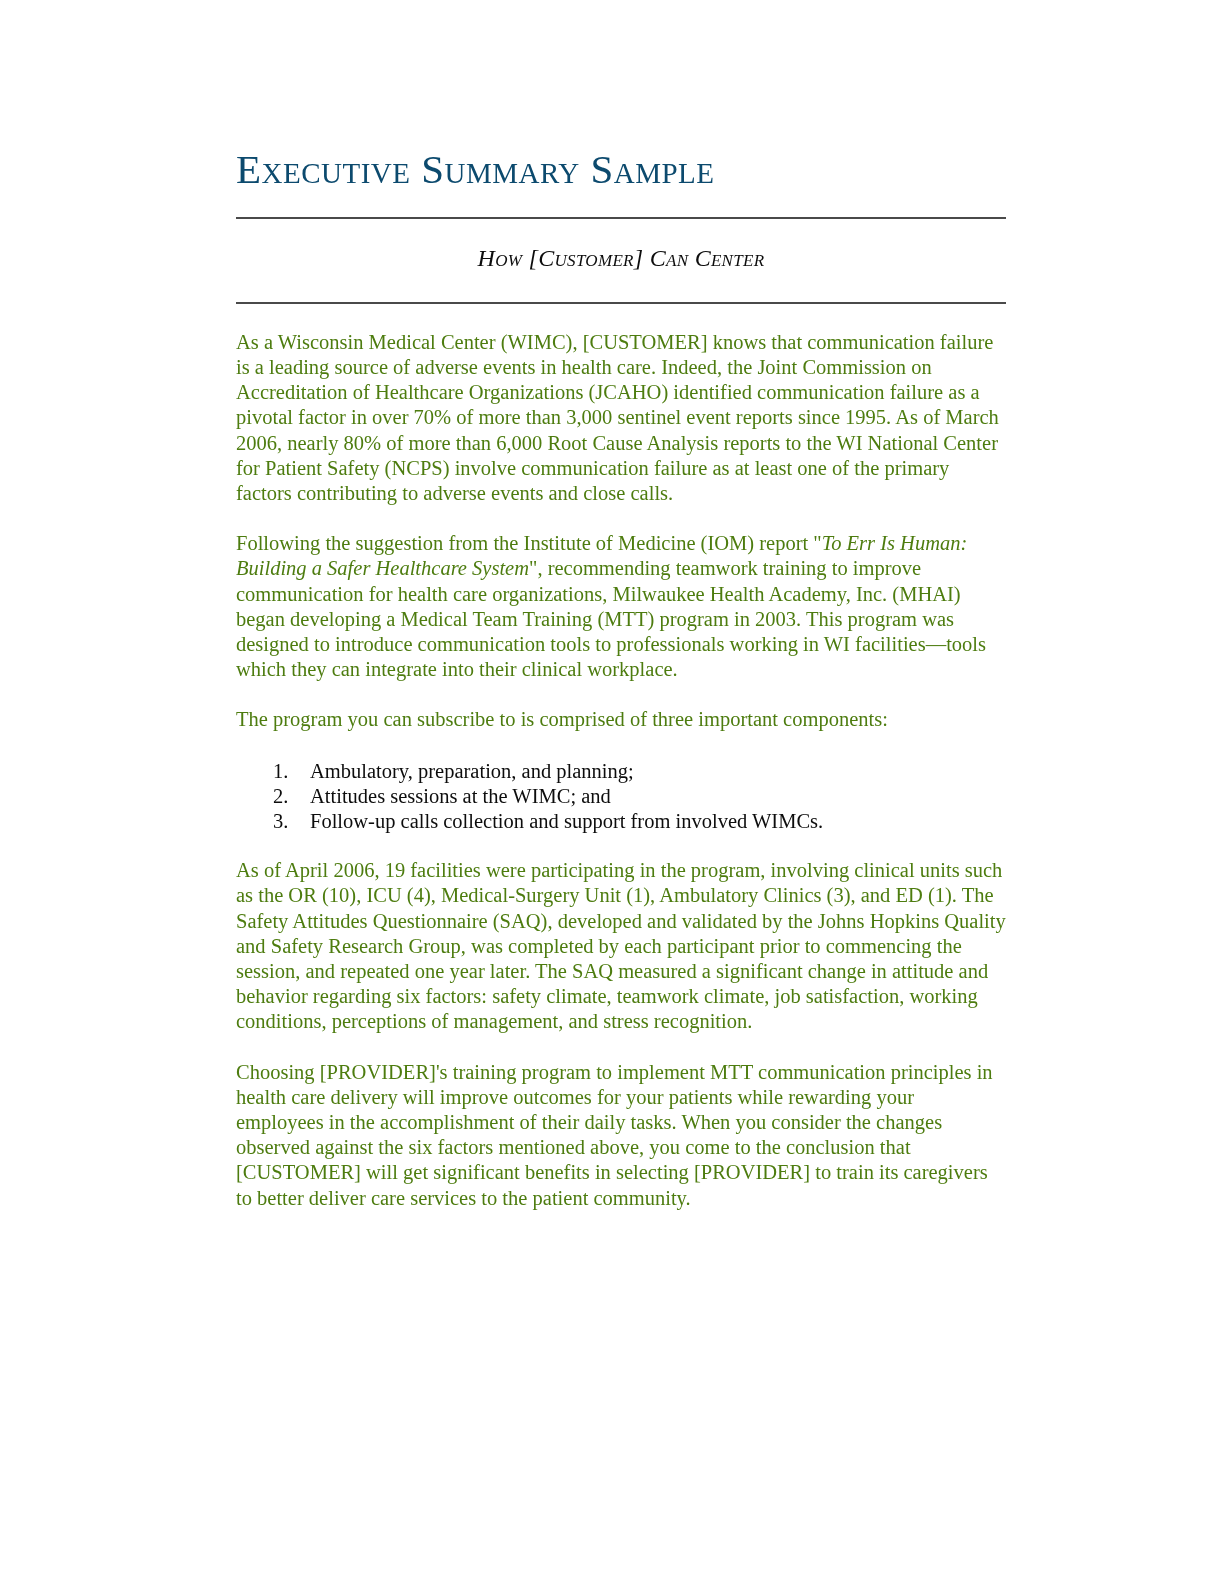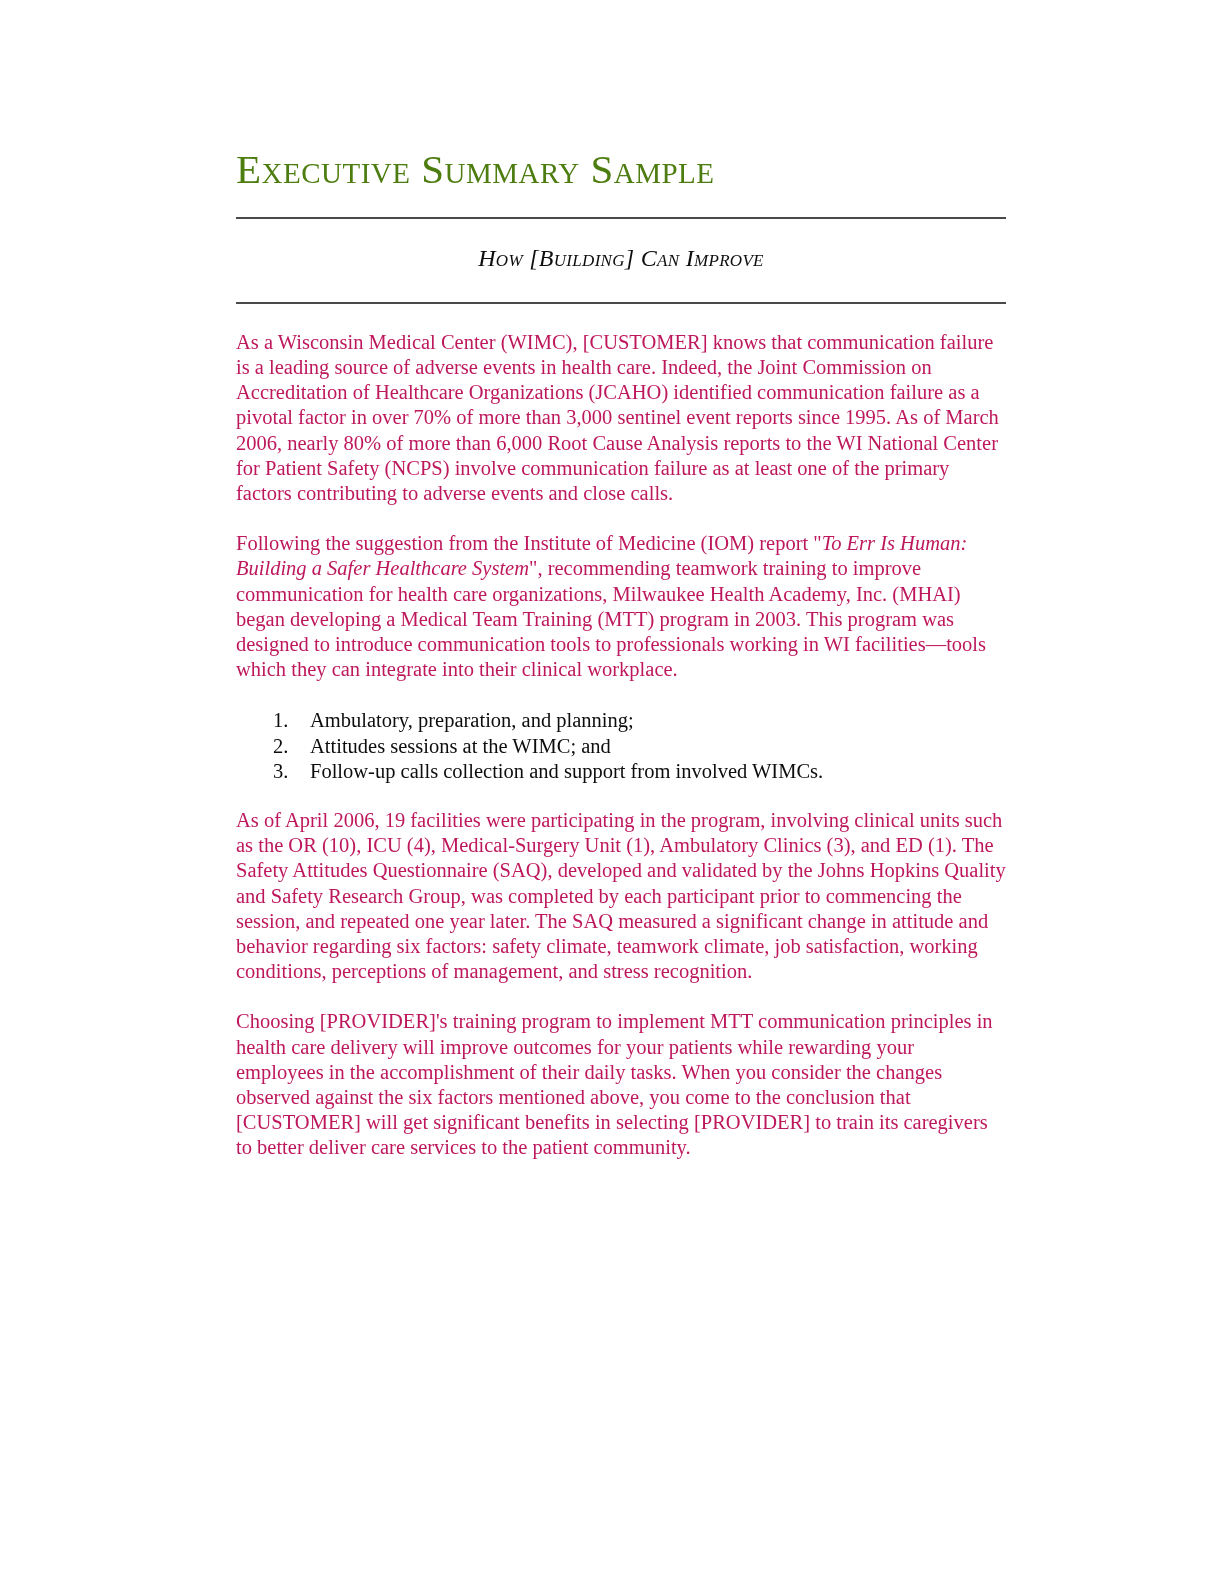--- a/index.html
+++ b/index.html
@@ -32,21 +32,21 @@
   .doc-title {
     font-family: "Liberation Serif", "DejaVu Serif", serif;
     font-variant: small-caps;
     font-weight: normal;
     font-size: 41px;
     line-height: 1.05;
     letter-spacing: 0.5px;
     margin: 0;
     padding-top: 148px;
     text-align: left;
-    color: #4d7c0f;
+    color: #0c4a6e;
   }
 
   
   .rule {
     height: 0;
     border: 0;
     border-top: 2px solid #4a4a4a;
     margin: 0;
     width: 770px;
   }
@@ -70,21 +70,21 @@
 
   
   .body-block {
     padding-top: 26px;
   }
   p.para {
     font-size: 20.5px;
     line-height: 25.2px;
     text-align: left;
     margin: 0 0 25px 0;
-    color: #be185d;
+    color: #4d7c0f;
     -webkit-font-smoothing: antialiased;
   }
   p.para:last-child { margin-bottom: 12px; }
   .it { font-style: italic; }
 
   
   ol.components {
     margin: 0 0 24px 0;
     padding: 0;
     list-style: none;
@@ -109,31 +109,32 @@
 <body>
 
 <div class="page">
   <div class="content">
 
     <h1 class="doc-title">Executive Summary Sample</h1>
 
     <hr class="rule rule-top">
 
     <div class="subtitle">
-      <span class="sub-line">How [Building] Can Improve</span>
+      <span class="sub-line">How [Customer] Can Center</span>
     </div>
 
     <hr class="rule rule-bottom">
 
     <div class="body-block">
 
       <p class="para">As a Wisconsin Medical Center (WIMC), [CUSTOMER] knows that communication failure is a leading source of adverse events in health care. Indeed, the Joint Commission on Accreditation of Healthcare Organizations (JCAHO) identified communication failure as a pivotal factor in over 70% of more than 3,000 sentinel event reports since 1995. As of March 2006, nearly 80% of more than 6,000 Root Cause Analysis reports to the WI National Center for Patient Safety (NCPS) involve communication failure as at least one of the primary factors contributing to adverse events and close calls.</p>
 
       <p class="para"><span>Following the suggestion from the Institute of Medicine (IOM) report "</span><span class="it">To Err Is Human: Building a Safer Healthcare System</span><span>", recommending teamwork training to improve communication for health care organizations, Milwaukee Health Academy, Inc. (MHAI) began developing a Medical Team Training (MTT) program in 2003. This program was designed to introduce communication tools to professionals working in WI facilities—tools which they can integrate into their clinical workplace.</span></p>
 
+      <p class="para">The program you can subscribe to is comprised of three important components:</p>
 
       <ol class="components">
         <li><span class="num">1.</span><span>Ambulatory, preparation, and planning;</span></li>
         <li><span class="num">2.</span><span>Attitudes sessions at the WIMC; and</span></li>
         <li><span class="num">3.</span><span>Follow-up calls collection and support from involved WIMCs.</span></li>
       </ol>
 
       <p class="para">As of April 2006, 19 facilities were participating in the program, involving clinical units such as the OR (10), ICU (4), Medical-Surgery Unit (1), Ambulatory Clinics (3), and ED (1). The Safety Attitudes Questionnaire (SAQ), developed and validated by the Johns Hopkins Quality and Safety Research Group, was completed by each participant prior to commencing the session, and repeated one year later. The SAQ measured a significant change in attitude and behavior regarding six factors: safety climate, teamwork climate, job satisfaction, working conditions, perceptions of management, and stress recognition.</p>
 
       <p class="para">Choosing [PROVIDER]'s training program to implement MTT communication principles in health care delivery will improve outcomes for your patients while rewarding your employees in the accomplishment of their daily tasks. When you consider the changes observed against the six factors mentioned above, you come to the conclusion that [CUSTOMER] will get significant benefits in selecting [PROVIDER] to train its caregivers to better deliver care services to the patient community.</p>

